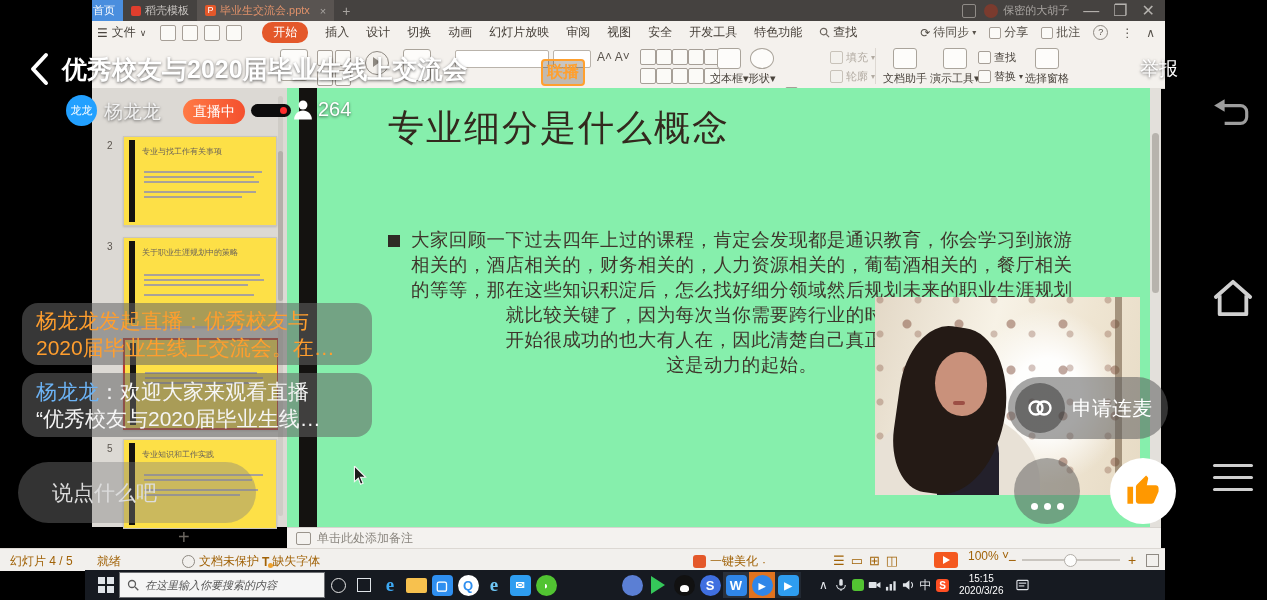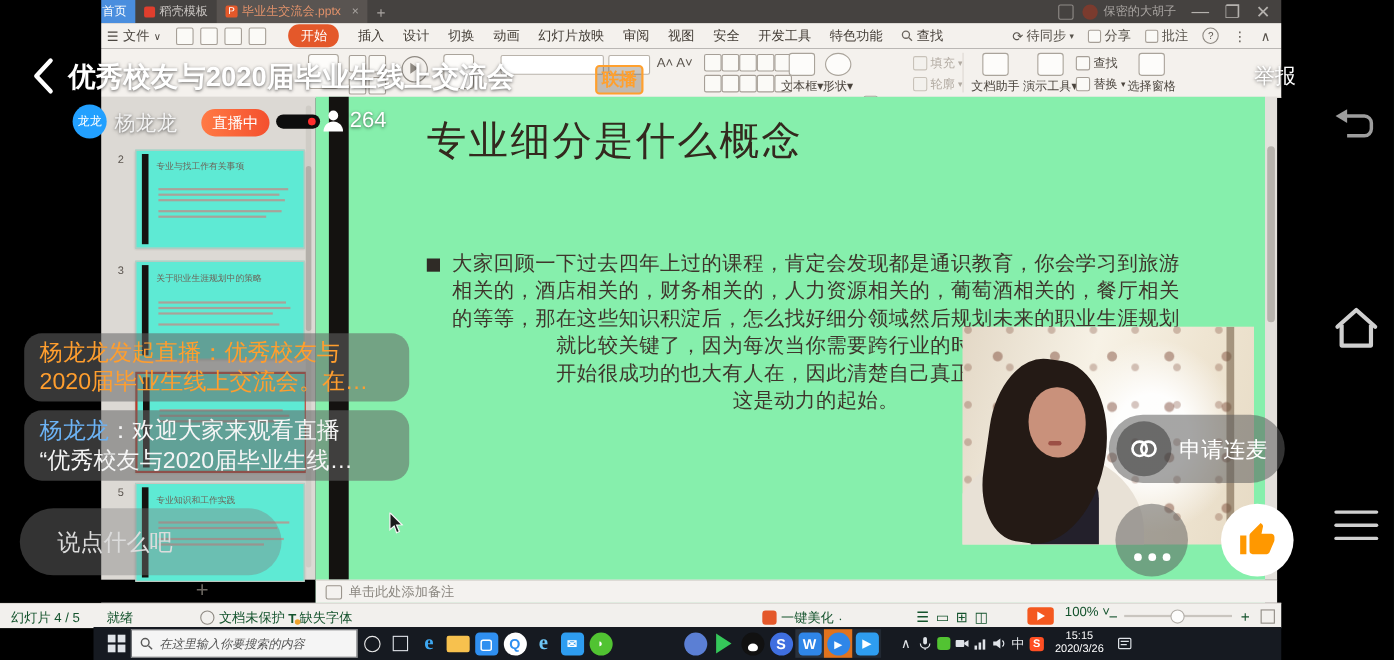--- a/index.html
+++ b/index.html
@@ -15,30 +15,30 @@
   .rtab.active{background:#e4582a;color:#fff;border-radius:10px;padding:2px 11px;}
   .ico{width:14px;height:14px;border:1px solid #a69f97;background:#fbfaf7;border-radius:2px;display:inline-block;}
   .rbig{display:flex;flex-direction:column;align-items:center;font-size:11px;color:#4a443d;white-space:nowrap;}
   .rbigico{width:22px;height:19px;border:1px solid #aaa49b;border-radius:3px;background:#fdfcfa;margin-bottom:2px;}
   .rsm{font-size:11px;color:#4a443d;display:flex;align-items:center;gap:3px;height:19px;white-space:nowrap;}
   .rsm .ico{width:11px;height:11px;}
   .combo{background:#fff;border:1px solid #b9b3ab;border-radius:2px;height:16px;}
   .grayed{color:#b2aba2;}
   .grayed .ico{border-color:#c8c2b9;background:#f3f1ed;}
   
-  .thumb{background:#5eead4;border:1px solid #c9c5be;box-shadow:0 1px 2px rgba(0,0,0,.15);}
+  .thumb{background:#fde047;border:1px solid #c9c5be;box-shadow:0 1px 2px rgba(0,0,0,.15);}
   .thumb .bar{position:absolute;left:5px;top:3px;bottom:3px;width:6px;background:#151310;}
   .thumb .ttitle{position:absolute;left:18px;top:9px;font-size:8px;color:#6c6459;white-space:nowrap;overflow:hidden;max-width:125px;font-family:"Liberation Serif",serif;}
   .tline{position:absolute;height:2px;background:#a9a299;}
   .tnum{position:absolute;font-size:10px;color:#5c5650;}
   
   .slideline{white-space:nowrap;font-family:"Liberation Serif",serif;font-size:18.5px;
              letter-spacing:.4px;color:#3f362c;height:25px;line-height:25px;}
   
-  .st{font-size:12px;color:#14532d;white-space:nowrap;text-align:center;}
+  .st{font-size:12px;color:#a16207;white-space:nowrap;text-align:center;}
   .tb-ico{width:26px;height:26px;display:flex;align-items:center;justify-content:center;flex:0 0 auto;}
   .tile{width:21px;height:21px;border-radius:4px;display:flex;align-items:center;justify-content:center;
         font-size:13px;font-weight:bold;color:#fff;}
   .tray{font-size:12px;color:#e3e6ea;display:flex;align-items:center;justify-content:center;width:17px;height:26px;}
   
   .pill{background:rgba(100,100,100,.55);border-radius:16px;}
   .chattxt{font-size:21px;line-height:27px;font-weight:500;}
   .wht{color:#f5f5f5;} .org{color:#ff9e2e;} .blu{color:#6cb3f5;}
   .shadow{text-shadow:0 1px 3px rgba(0,0,0,.6);}
   .rline{height:3px;background:#cfcfcf;border-radius:2px;}

